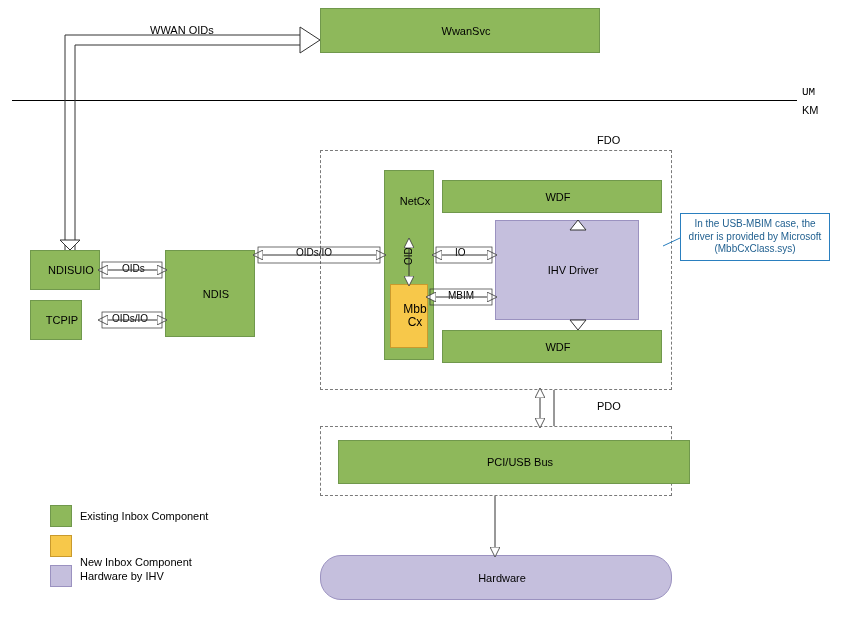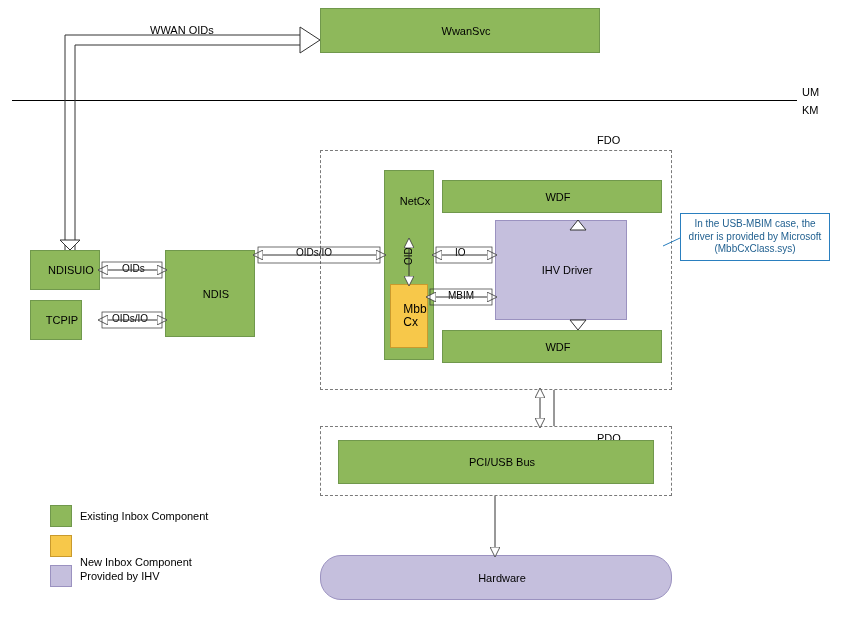--- a/index.html
+++ b/index.html
@@ -11,21 +11,21 @@
     position: relative;
     font-family: Arial, sans-serif;
     font-size: 11px;
     background: #fff;
   }
   .box {
     position: absolute;
     display: flex;
     align-items: center;
     justify-content: center;
-    text-align: left;
+    text-align: center;
     padding-left: 12px;
   }
   .green { background: #8eb85b; border: 1px solid #70984c; }
   .yellow { background: #f7c84a; border: 1px solid #c99a2d; }
   .purple { background: #c5bfdd; border: 1px solid #9b92c0; }
   .dashed-box {
     position: absolute;
     border: 1.5px dashed #7a7a7a;
     background: transparent;
   }
@@ -69,40 +69,40 @@
 </head>
 <body>
 
 <div class="arrow-label" style="left:150px; top:24px; font-size:11px;">WWAN OIDs</div>
 
 <div class="box green" style="left:320px; top:8px; width:280px; height:45px;">
   <span>WwanSvc</span>
 </div>
 
 <div class="hr-line" style="left:12px; top:100px; width:785px;"></div>
-<div class="label" style="left:802px; top:86px;">UM</div>
+<div class="label" style="left:802px; top:86px;font-family:Liberation Mono, monospace;">UM</div>
 <div class="label" style="left:802px; top:104px;">KM</div>
 
 <div class="dashed-box" style="left:320px; top:150px; width:352px; height:240px;"></div>
 <div class="label" style="left:597px; top:134px;">FDO</div>
 
 <div class="box green" style="left:442px; top:180px; width:220px; height:33px;">
   <span>WDF</span>
 </div>
 
 <div class="box green" style="left:384px; top:170px; width:50px; height:190px; align-items:flex-start; padding-top:24px;">
   <span>NetCx</span>
 </div>
 
 <div class="box yellow" style="left:390px; top:284px; width:38px; height:64px; white-space:pre-line; font-size:12px; line-height:1.1;">
   <span>Mbb
 Cx</span>
 </div>
 
-<div class="box purple" style="left:495px; top:220px; width:132px; height:100px;">
+<div class="box purple" style="left:495px; top:220px; width:144px; height:100px;">
   <span>IHV Driver</span>
 </div>
 
 <div class="box green" style="left:442px; top:330px; width:220px; height:33px;">
   <span>WDF</span>
 </div>
 
 <div class="box green" style="left:30px; top:250px; width:70px; height:40px;">
   <span>NDISUIO</span>
 </div>
@@ -113,38 +113,38 @@
 
 <div class="box green" style="left:165px; top:250px; width:90px; height:87px;">
   <span>NDIS</span>
 </div>
 
 <div class="callout" style="left:680px; top:213px; width:150px; white-space:pre-line;text-align:center;">In the USB-MBIM case, the
 driver is provided by Microsoft
 (MbbCxClass.sys)</div>
 
 <div class="dashed-box" style="left:320px; top:426px; width:352px; height:70px;"></div>
-<div class="label" style="left:597px; top:432px;">PDO</div>
+<div class="label" style="left:597px; top:400px;">PDO</div>
 
-<div class="box green" style="left:338px; top:440px; width:316px; height:44px;">
+<div class="box green" style="left:338px; top:440px; width:352px; height:44px;">
   <span>PCI/USB Bus</span>
 </div>
 
 <div class="box purple" style="left:320px; top:555px; width:352px; height:45px;border-radius:21px;">
   <span>Hardware</span>
 </div>
 
 <div class="legend-swatch green" style="left:50px; top:505px;"></div>
 <div class="label" style="left:80px; top:510px;">Existing Inbox Component</div>
 
 <div class="legend-swatch yellow" style="left:50px; top:535px;"></div>
 <div class="label" style="left:80px; top:540px;margin-top:16px;">New Inbox Component</div>
 
 <div class="legend-swatch purple" style="left:50px; top:565px;"></div>
-<div class="label" style="left:80px; top:570px;">Provided by IHV</div>
+<div class="label" style="left:80px; top:570px;">Hardware by IHV</div>
 
 <div class="arrow-label" style="left:122px; top:263px;">OIDs</div>
 <div class="arrow-label" style="left:112px; top:313px;">OIDs/IO</div>
 <div class="arrow-label" style="left:296px; top:247px;">OIDs/IO</div>
 <div class="arrow-label" style="left:455px; top:247px;">IO</div>
 <div class="arrow-label" style="left:448px; top:290px;">MBIM</div>
 <div class="arrow-label" style="left:403px; top:265px; transform:rotate(-90deg); transform-origin:left top;">OID</div>
 
 <svg class="arrows">
   <defs>

